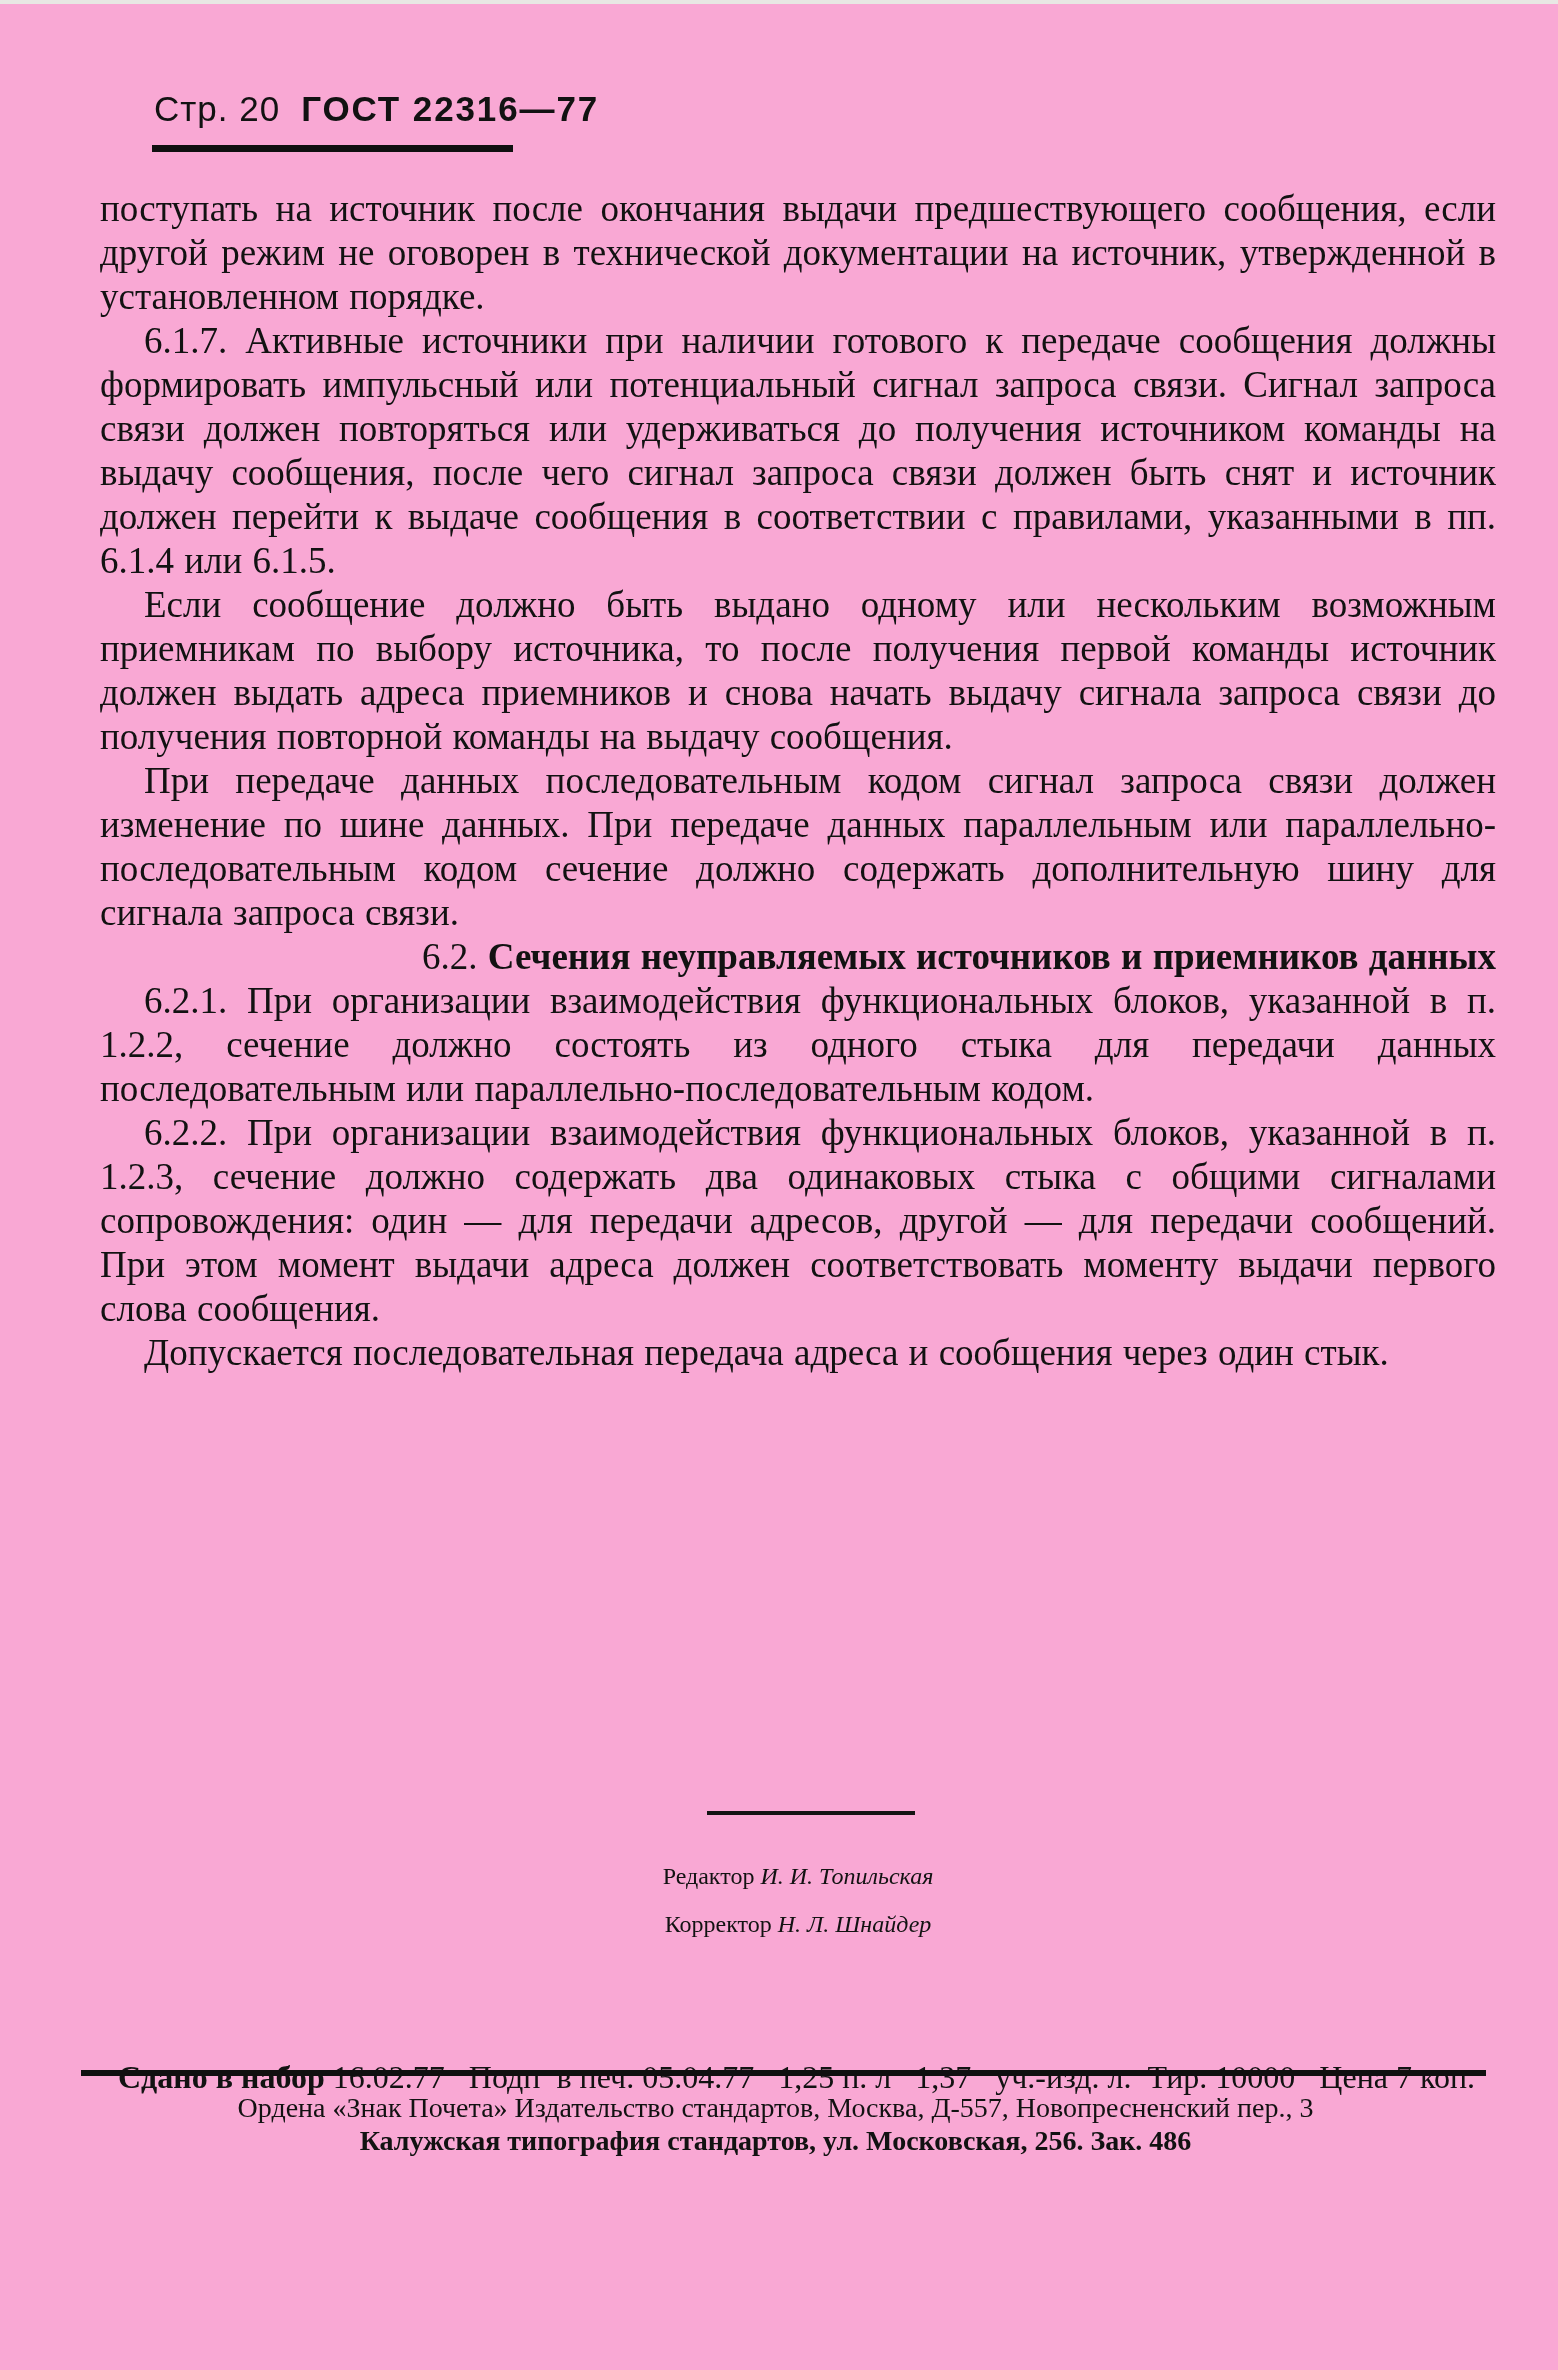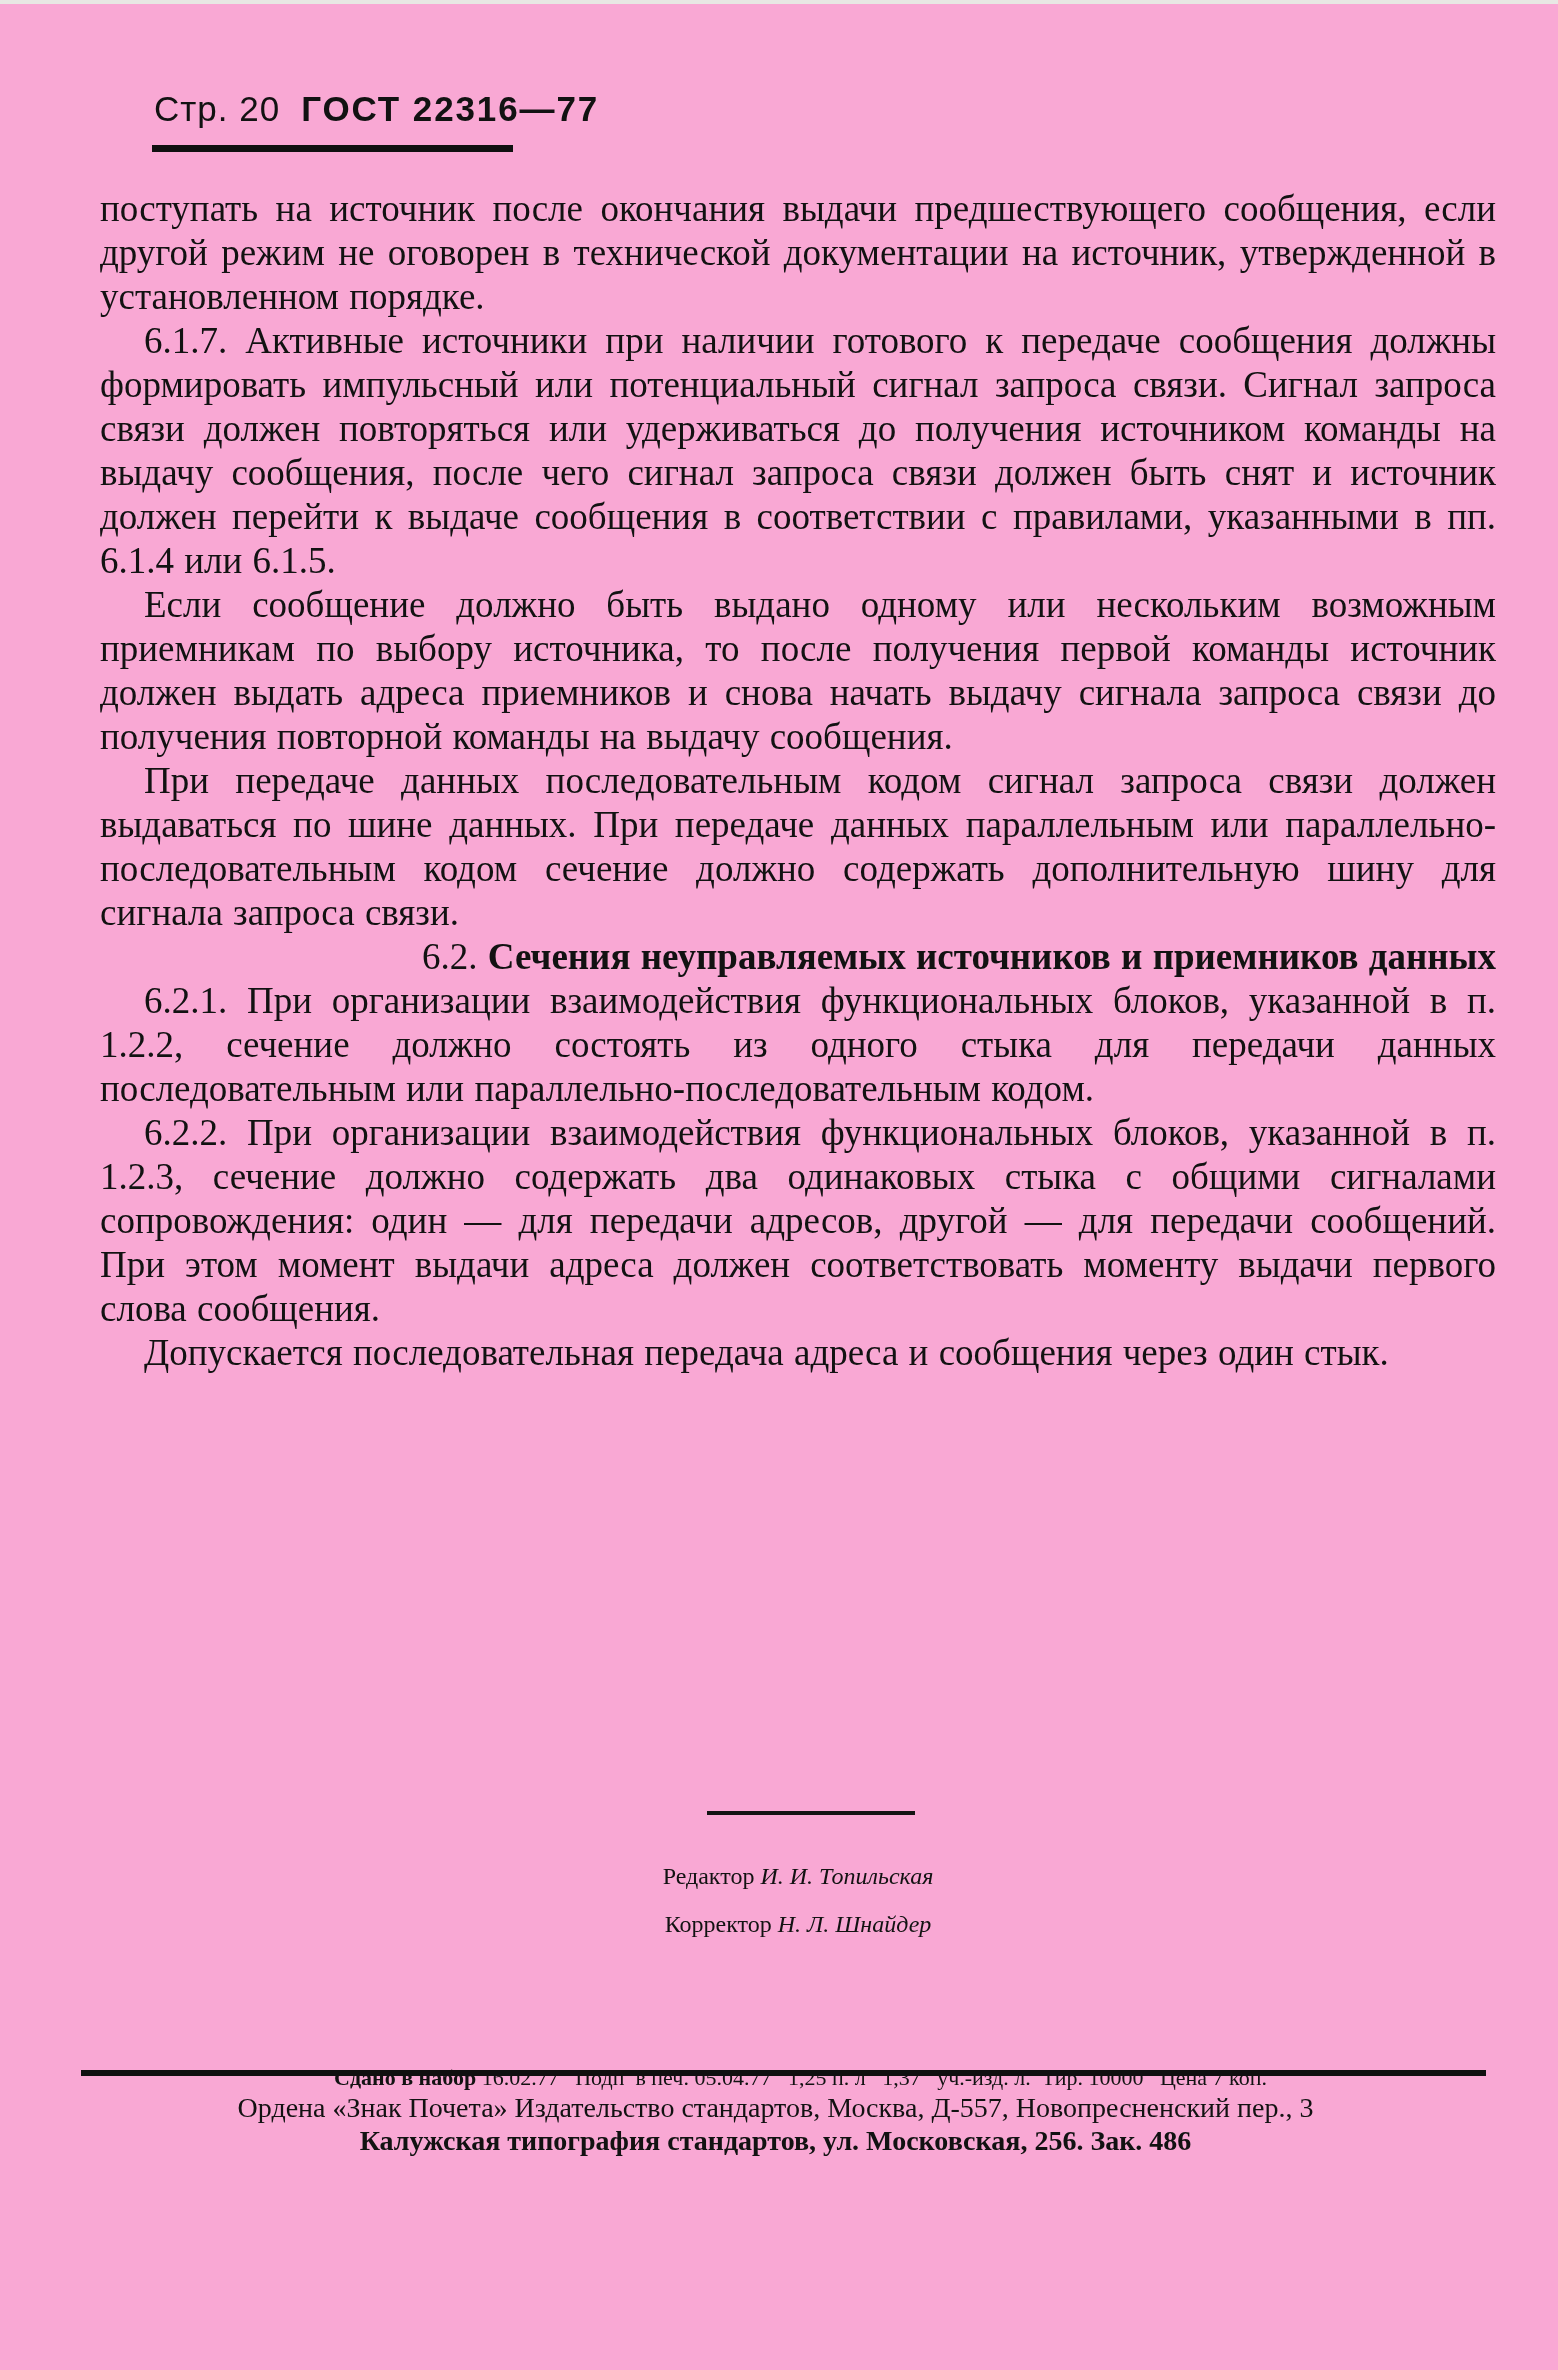--- a/index.html
+++ b/index.html
@@ -47,21 +47,21 @@
   
   .colophon {
     position:absolute; left:100px; top:1848px; width:1396px;
     text-align:center; font-size:24px; line-height:48px;
   }
   .colophon .name { font-style:italic; }
 
   
   .imprint {
     position:absolute; left:86px; top:2021px; width:1407px;
-    font-size:22px; line-height:35px; white-space:pre; overflow:hidden;text-align:center;
+    font-size:32px; line-height:35px; white-space:pre; overflow:hidden;
   }
   .imprint .lbl { font-weight:700; }
   .imprint-rule {
     position:absolute; left:81px; top:2066px;
     width:1405px; height:5.8px; background:#101010;
   }
 
   
   .publisher {
     position:absolute; left:72px; top:2087px; width:1407px;
@@ -77,21 +77,21 @@
 
   <div class="hdr">
     <span class="pg">Стр. 20</span><span class="std">ГОСТ 22316—77</span>
   </div>
   <div class="hdr-rule"></div>
 
   <div class="doc-body">
     <p class="first">поступать на источник после окончания выдачи предшествующего сообщения, если другой режим не оговорен в технической документации на источник, утвержденной в установленном порядке.</p>
     <p>6.1.7. Активные источники при наличии готового к передаче сообщения должны формировать импульсный или потенциальный сигнал запроса связи. Сигнал запроса связи должен повторяться или удерживаться до получения источником команды на выдачу сообщения, после чего сигнал запроса связи должен быть снят и источник должен перейти к выдаче сообщения в соответствии с правилами, указанными в пп. 6.1.4 или 6.1.5.</p>
     <p>Если сообщение должно быть выдано одному или нескольким возможным приемникам по выбору источника, то после получения первой команды источник должен выдать адреса приемников и снова начать выдачу сигнала запроса связи до получения повторной команды на выдачу сообщения.</p>
-    <p>При передаче данных последовательным кодом сигнал запроса связи должен выдаваться по шине данных. При передаче данных параллельным или параллельно-последовательным кодом сечение должно содержать дополнительную шину для сигнала запроса связи.</p>
+    <p>При передаче данных последовательным кодом сигнал запроса связи должен изменение по шине данных. При передаче данных параллельным или параллельно-последовательным кодом сечение должно содержать дополнительную шину для сигнала запроса связи.</p>
     <p class="heading"><span>6.2.</span>&nbsp;<span class="ht">Сечения неуправляемых источников и приемников данных</span></p>
     <p>6.2.1. При организации взаимодействия функциональных блоков, указанной в п. 1.2.2, сечение должно состоять из одного стыка для передачи данных последовательным или параллельно-последовательным кодом.</p>
     <p>6.2.2. При организации взаимодействия функциональных блоков, указанной в п. 1.2.3, сечение должно содержать два одинаковых стыка с общими сигналами сопровождения: один — для передачи адресов, другой — для передачи сообщений. При этом момент выдачи адреса должен соответствовать моменту выдачи первого слова сообщения.</p>
     <p>Допускается последовательная передача адреса и сообщения через один стык.</p>
   </div>
 
   <div class="sect-divider"></div>
 
   <div class="colophon">
     <div>

